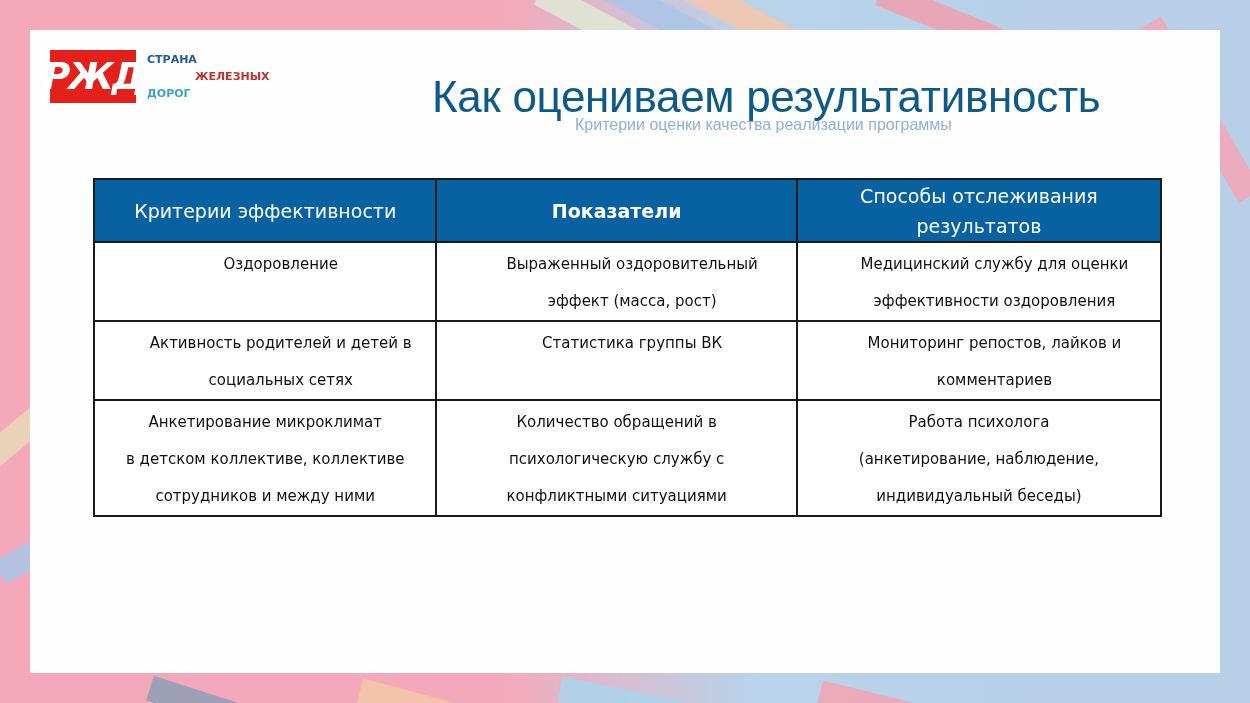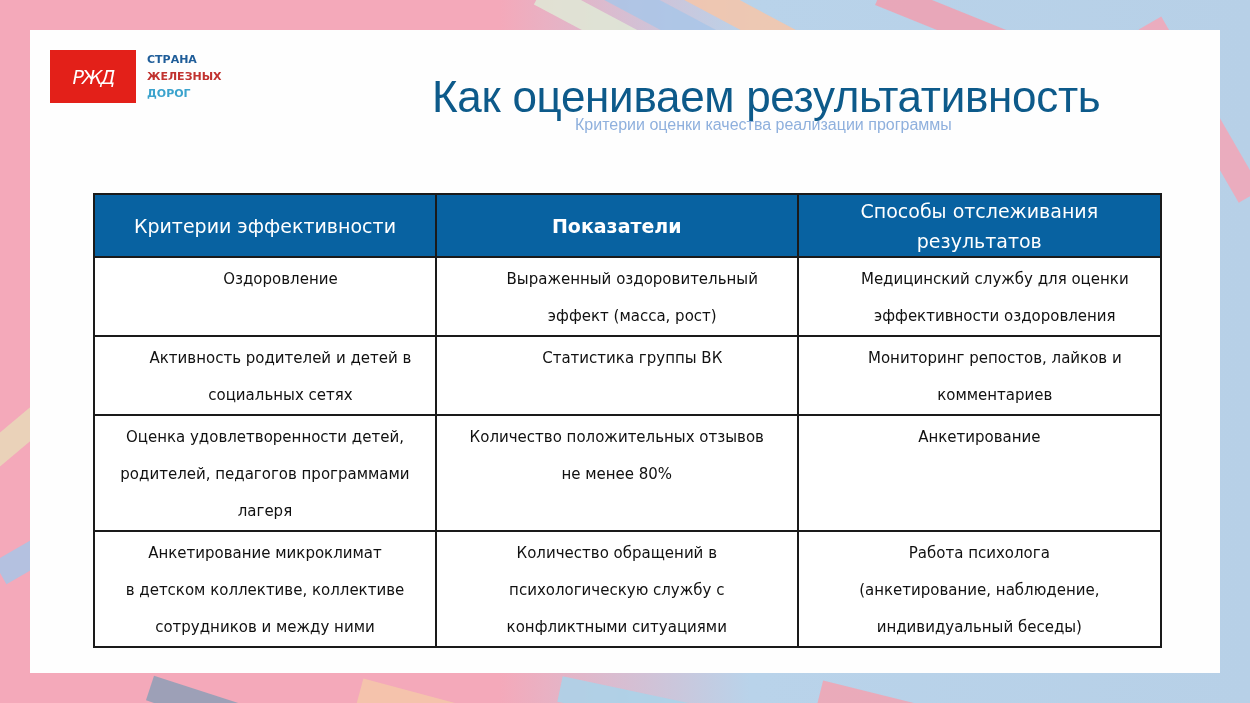--- a/index.html
+++ b/index.html
@@ -21,40 +21,40 @@
   .panel {
     position: absolute; left: 30px; top: 30px; width: 1190px; height: 643px;
     background: #fefefe;
   }
   .logo {
     position: absolute; left: 50px; top: 50px; display: flex; align-items: center;
   }
   .logo-box {
     width: 86px; height: 53px; background: #e32019;
     display: flex; align-items: center; justify-content: center;
-    color: #fff; font-weight: normal; font-style: italic; font-size: 19px;
+    color: #fff; font-weight: bold; font-style: italic; font-size: 37px;
     font-family: "DejaVu Sans", sans-serif; letter-spacing: -2px;
   }
   .logo-text {
     margin-left: 11px; font-weight: bold; font-size: 11px; line-height: 17px;
     font-family: "DejaVu Sans", sans-serif;
   }
   .logo-text .l1 { color: #1f5d99; }
-  .logo-text .l2 { color: #c1322f; }
+  .logo-text .l2 { color: #c1322f; margin-left: 48px; }
   .logo-text .l3 { color: #3ba3cd; }
   .title {
     position: absolute; left: 432px; top: 52px;
     font-size: 44px; color: #0d5a8a; white-space: nowrap; letter-spacing: -0.3px; margin-top: 20px;
   }
   .subtitle {
     position: absolute; left: 575px; top: 116px;
     font-size: 16px; color: #8fb0dd; white-space: nowrap;
   }
   table {
-    position: absolute; left: 93px; top: 193px;
+    position: absolute; left: 93px; top: 178px;
     width: 1069px; border-collapse: collapse;
     font-family: "DejaVu Sans", sans-serif;
   }
   th, td { border: 2px solid #1a1a1a; text-align: center; }
   th {
     background: #0862a1; color: #ffffff; font-weight: normal;
     font-size: 19px; line-height: 30px; height: 61px; padding: 0 6px;
   }
   td {
     vertical-align: top; font-size: 15px; line-height: 37px;
@@ -134,34 +134,20 @@
         <span class="line">социальных сетях</span>
       </td>
       <td>
         <span class="line">Статистика группы ВК</span>
       </td>
       <td>
         <span class="line">Мониторинг репостов, лайков и</span>
         <span class="line">комментариев</span>
       </td>
     </tr>
-    <tr class="r3">
-      <td>
-        <span class="line">Оценка удовлетворенности детей,</span>
-        <span class="line">родителей, педагогов программами</span>
-        <span class="line">лагеря</span>
-      </td>
-      <td>
-        <span class="line">Количество положительных отзывов</span>
-        <span class="line">не менее 80%</span>
-      </td>
-      <td>
-        <span class="line">Анкетирование</span>
-      </td>
-    </tr>
     <tr class="r4">
       <td>
         <span class="line">Анкетирование микроклимат</span>
         <span class="line">в детском коллективе, коллективе</span>
         <span class="line">сотрудников и между ними</span>
       </td>
       <td>
         <span class="line">Количество обращений в</span>
         <span class="line">психологическую службу с</span>
         <span class="line">конфликтными ситуациями</span>

